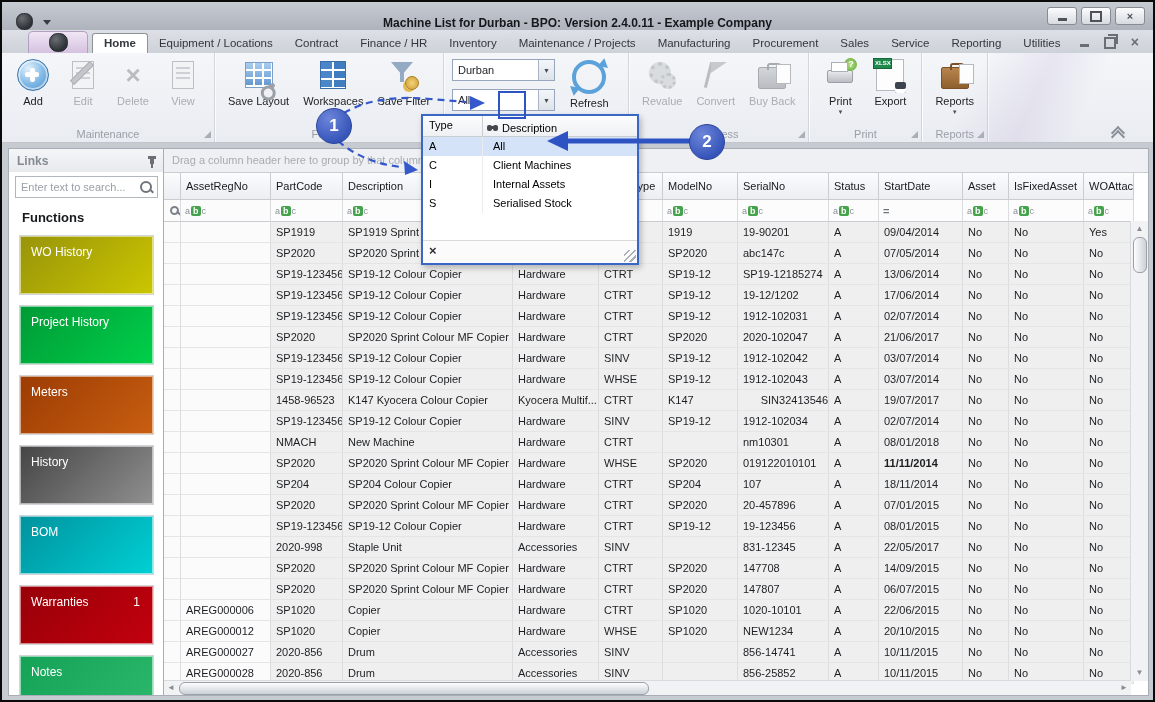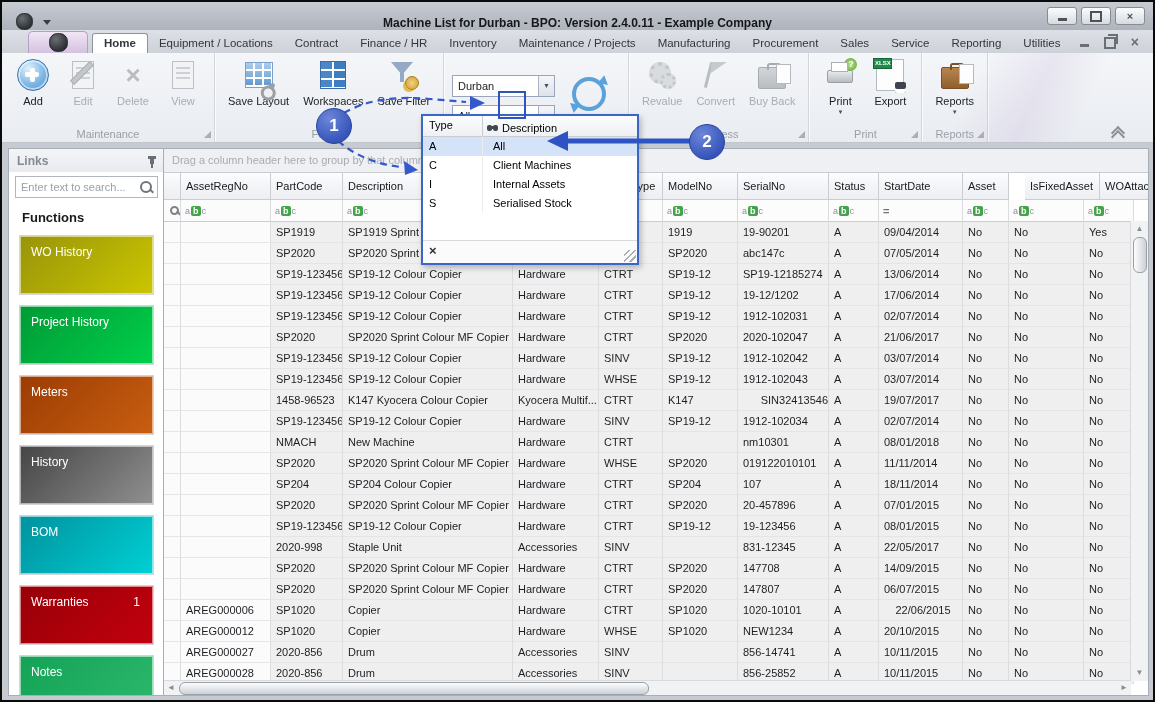--- a/index.html
+++ b/index.html
@@ -77,21 +77,21 @@
   .ic-print{position:relative;width:30px;height:30px;}
   .ic-print::before{content:"";position:absolute;left:2px;top:10px;width:24px;height:11px;background:linear-gradient(#e9ebee,#b9bdc3);border:1px solid #9aa0a6;border-radius:2px;}
   .ic-print::after{content:"";position:absolute;left:6px;top:2px;width:15px;height:8px;background:#fff;border:1px solid #aab0b6;}
   .badge-q{position:absolute;right:-2px;top:-2px;width:13px;height:13px;border-radius:50%;background:radial-gradient(#b8e08a,#58a42c);color:#fff;font-size:9px;font-weight:bold;text-align:center;line-height:13px;}
   .ic-export{position:relative;width:26px;height:30px;background:#fdfdfd;border:1px solid #b6b9bd;}
   .ic-export::before{content:"";position:absolute;left:-4px;top:-2px;width:17px;height:9px;background:#1f8a4c;border:1px solid #14673a;color:#fff;font-size:6px;line-height:9px;text-align:center;content:"XLSX";font-weight:bold;}
   .ic-export::after{content:"";position:absolute;right:-3px;bottom:-3px;width:11px;height:11px;background:#3d4450;border-radius:2px;box-shadow:inset 0 -4px 0 #fff;}
   .combo{position:relative;width:101px;height:20px;background:#fff;border:1px solid #98a6bd;font-size:11px;color:#1c1e22;display:flex;align-items:center;}
   .combo .val{padding-left:5px;flex:1;}
   .combo .cbtn{width:15px;height:100%;border-left:1px solid #aab4c6;background:linear-gradient(#f4f6f9,#dde3ea);display:flex;align-items:center;justify-content:center;font-size:7px;color:#46505e;}
-  .filtergrp{display:flex;align-items:center;gap:8px;padding:6px 8px 0 8px;}
+  .filtergrp{display:flex;align-items:flex-start;gap:8px;padding:6px 8px 0 8px;}
   .combos{display:flex;flex-direction:column;gap:8px;}
   .refresh{display:flex;flex-direction:column;align-items:center;font-size:11px;color:#1c1e22;padding-top:1px;}
   .chevron{position:absolute;right:28px;bottom:6px;width:12px;height:8px;}
   .chevron::before,.chevron::after{content:"";position:absolute;left:0;width:8px;height:8px;border-left:2px solid #8a9098;border-top:2px solid #8a9098;transform:rotate(45deg);}
   .chevron::after{top:4px;}
   
   .main{position:absolute;left:0;top:141px;right:0;bottom:0;background:#c6cad1;}
   .sidebar{position:absolute;left:6px;top:5px;width:155px;bottom:4px;background:#fff;border:1px solid #a9aeb6;display:flex;flex-direction:column;overflow:hidden;}
   .lhead{height:23px;background:linear-gradient(#f4f5f7,#e8eaee);display:flex;align-items:center;justify-content:space-between;padding:0 8px;font-size:12px;font-weight:bold;color:#848a92;}
   .pin{width:4px;height:6px;background:#6a6f76;position:relative;margin-right:2px;}
@@ -371,21 +371,21 @@
           <div class="hcell" style="width: 90px;">AssetRegNo</div>
           <div class="hcell" style="width: 72px;">PartCode</div>
           <div class="hcell" style="width: 170px;">Description</div>
           <div class="hcell" style="width: 86px;"></div>
           <div class="hcell" style="width: 64px;">AssetType</div>
           <div class="hcell" style="width: 75px;">ModelNo</div>
           <div class="hcell" style="width: 91px;">SerialNo</div>
           <div class="hcell" style="width: 50px;">Status</div>
           <div class="hcell" style="width: 84px;">StartDate</div>
           <div class="hcell" style="width: 46px;">Asset</div>
-          <div class="hcell" style="width: 75px; margin-left: 16px;">IsFixedAsset</div>
+          <div class="hcell" style="width: 75px;">IsFixedAsset</div>
           <div class="hcell" style="width: 50px;">WOAttachments</div>
         </div>
       <div class="frow" id="frow">
           <div class="fcell w" style="width: 17px;">
             <div class="fpin"></div>
           </div>
           <div class="fcell w" style="width: 90px;">
             <div class="fabc">a<i>b</i>c</div>
           </div>
           <div class="fcell" style="width: 72px;">
@@ -591,21 +591,21 @@
           <div class="drow">
             <div class="dcell w" style="width: 17px;"></div>
             <div class="dcell w" style="width: 90px;"></div>
             <div class="dcell" style="width: 72px;">SP2020</div>
             <div class="dcell" style="width: 170px;">SP2020 Sprint Colour MF Copier</div>
             <div class="dcell" style="width: 86px;">Hardware</div>
             <div class="dcell" style="width: 64px;">WHSE</div>
             <div class="dcell" style="width: 75px;">SP2020</div>
             <div class="dcell" style="width: 91px;">019122010101</div>
             <div class="dcell" style="width: 50px;">A</div>
-            <div class="dcell" style="width: 84px;">11/11/2014</div>
+            <div class="dcell" style="width: 84px; font-weight: bold;">11/11/2014</div>
             <div class="dcell" style="width: 46px;">No</div>
             <div class="dcell" style="width: 75px;">No</div>
             <div class="dcell" style="width: 50px;">No</div>
           </div>
           <div class="drow">
             <div class="dcell w" style="width: 17px;"></div>
             <div class="dcell w" style="width: 90px;"></div>
             <div class="dcell" style="width: 72px;">SP204</div>
             <div class="dcell" style="width: 170px;">SP204 Colour Copier</div>
             <div class="dcell" style="width: 86px;">Hardware</div>
@@ -696,21 +696,21 @@
           <div class="drow">
             <div class="dcell w" style="width: 17px;"></div>
             <div class="dcell w" style="width: 90px;">AREG000006</div>
             <div class="dcell" style="width: 72px;">SP1020</div>
             <div class="dcell" style="width: 170px;">Copier</div>
             <div class="dcell" style="width: 86px;">Hardware</div>
             <div class="dcell" style="width: 64px;">CTRT</div>
             <div class="dcell" style="width: 75px;">SP1020</div>
             <div class="dcell" style="width: 91px;">1020-10101</div>
             <div class="dcell" style="width: 50px;">A</div>
-            <div class="dcell" style="width: 84px; text-align: center;">22/06/2015</div>
+            <div class="dcell" style="width: 84px;">22/06/2015</div>
             <div class="dcell" style="width: 46px;">No</div>
             <div class="dcell" style="width: 75px;">No</div>
             <div class="dcell" style="width: 50px;">No</div>
           </div>
           <div class="drow">
             <div class="dcell w" style="width: 17px;"></div>
             <div class="dcell w" style="width: 90px;">AREG000012</div>
             <div class="dcell" style="width: 72px;">SP1020</div>
             <div class="dcell" style="width: 170px;">Copier</div>
             <div class="dcell" style="width: 86px;">Hardware</div>

